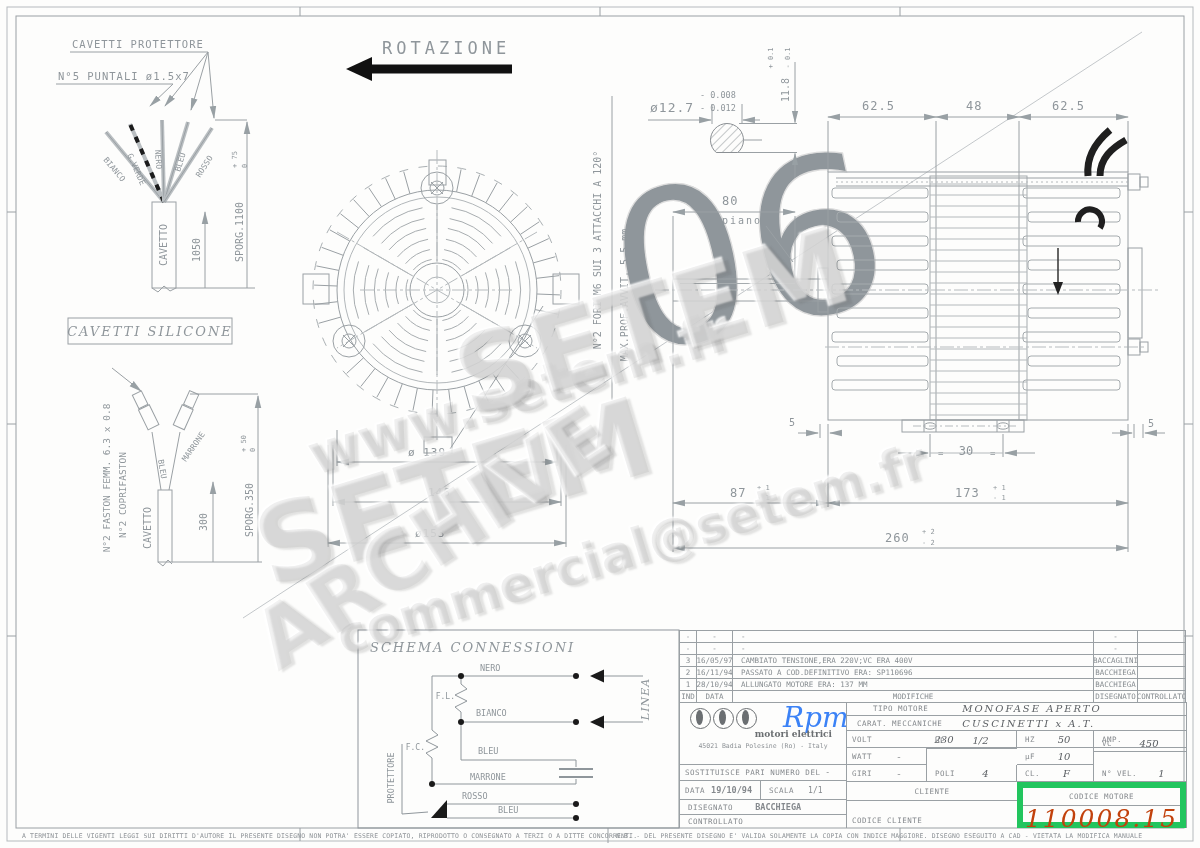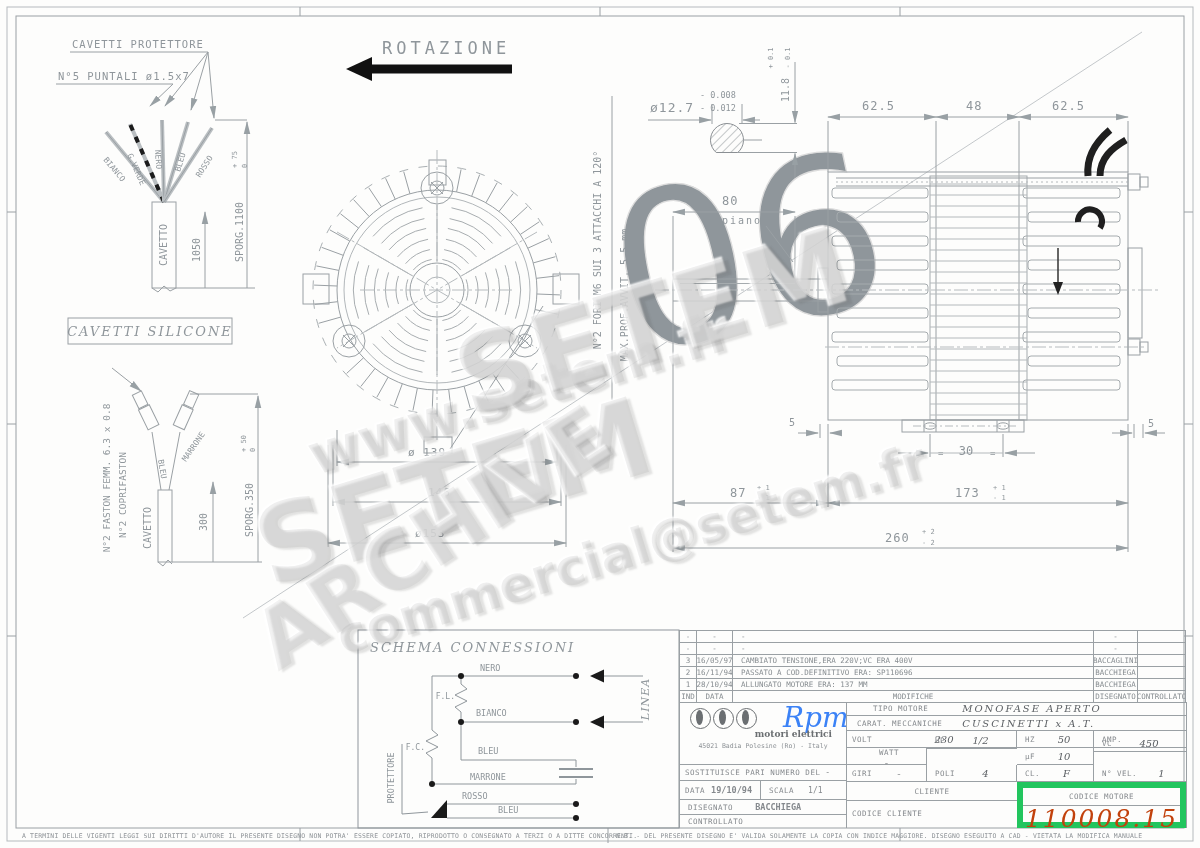--- a/index.html
+++ b/index.html
@@ -594,21 +594,21 @@
       <span class="val" style="margin:0 auto;">230</span>
     </div>
     <div class="tbx bb br" style="left:337px;top:29px;width:77px;height:17px;">
       <span class="lbl" style="padding-left:8px;">HZ</span>
       <span class="val" style="margin:0 auto;">50</span>
     </div>
     <div class="tbx bb" style="left:414px;top:29px;width:92px;height:17px;">
       <span class="lbl" style="padding-left:8px;">AMP.</span>
       <span class="val" style="margin:0 auto;">-</span>
     </div>
-    <div class="tbx bb br" style="left:167px;top:46px;width:80px;height:17px;flex-direction:column;">
+    <div class="tbx bb br" style="left:167px;top:46px;width:80px;height:17px;">
       <span class="lbl" style="padding-left:5px;">WATT</span>
       <span class="val" style="margin:0 auto;">-</span>
     </div>
     <div class="tbx bb br" style="left:247px;top:30px;width:90px;height:17px;">
       <span class="lbl" style="padding-left:8px;">HP</span>
       <span class="val" style="margin:0 auto;">1/2</span>
     </div>
     <div class="tbx bb br" style="left:337px;top:46px;width:77px;height:17px;">
       <span class="lbl" style="padding-left:8px;">µF</span>
       <span class="val" style="margin:0 auto;">10</span>
@@ -630,21 +630,21 @@
       <span class="val" style="margin:0 auto;">F</span>
     </div>
     <div class="tbx bb" style="left:414px;top:63px;width:92px;height:17px;">
       <span class="lbl" style="padding-left:8px;">N° VEL.</span>
       <span class="val" style="margin:0 auto;">1</span>
     </div>
 
     <div class="tbx bb" style="left:167px;top:80px;width:170px;height:19px;justify-content:center;">
       <span class="lbl">CLIENTE</span>
     </div>
-    <div class="tbx" style="left:167px;top:99px;width:170px;height:27px;align-items:center;padding:0 0 3px 5px;">
+    <div class="tbx" style="left:167px;top:99px;width:170px;height:27px;align-items:flex-end;padding:0 0 3px 5px;">
       <span class="lbl">CODICE CLIENTE</span>
     </div>
     <div style="position:absolute;left:337px;top:80px;width:169px;height:46px;border:6px solid #22c55e;box-sizing:border-box;">
       <div style="height:17px;border-bottom:1px solid #9aa0a4;display:flex;align-items:center;justify-content:center;">
           <span class="lbl">CODICE MOTORE</span>
         </div>
       <div style="height:25px;display:flex;align-items:center;justify-content:center;">
           <span class="codice">110008.15</span>
         </div>
     </div>

